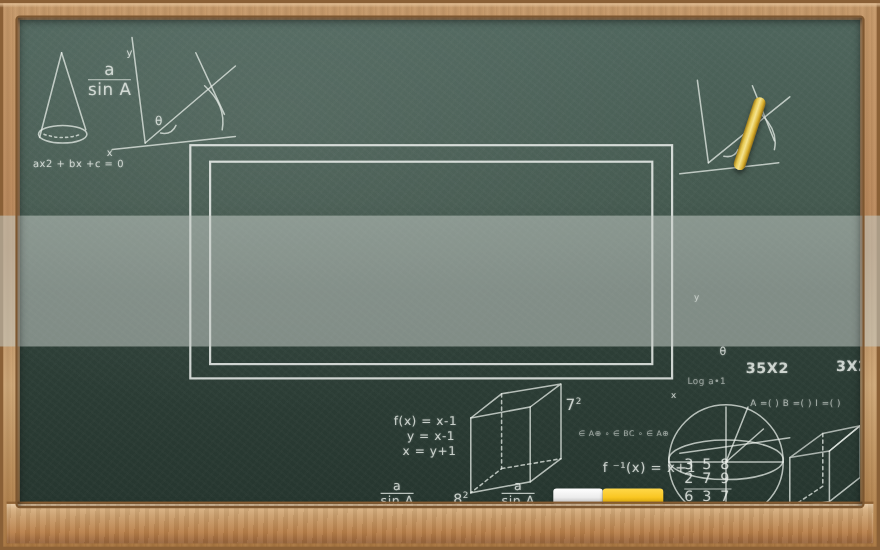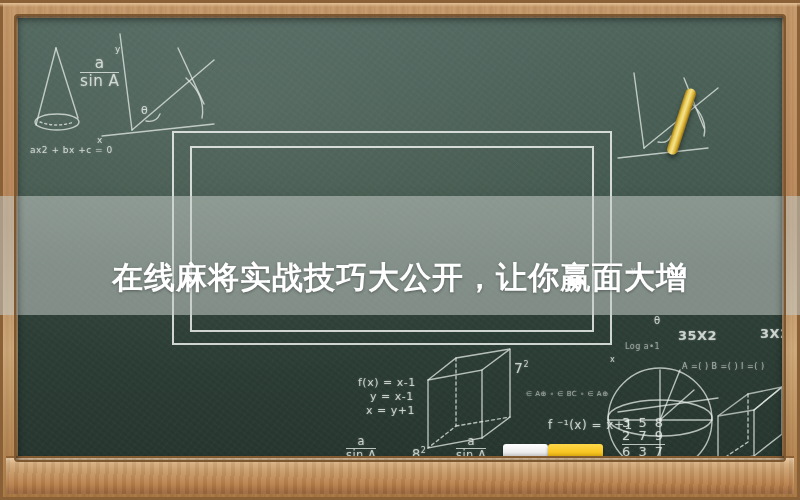--- a/index.html
+++ b/index.html
@@ -290,19 +290,18 @@
     <span class="chalk-text" style="left:592px; top:337px; font-size:8px;">x</span>
     <span class="chalk-text" style="left:636px; top:297px; font-size:10px;">θ</span>
 
     <div class="deco-rect outer" style="left:154px; top:113px; width:440px; height:214px;"></div>
     <div class="deco-rect inner" style="left:172px; top:128px; width:404px; height:186px;"></div>
 
     <div class="chalk-stick-float" style="left:658px; top:69px;"></div>
   </div>
 
   <div class="band"></div>
-  <div class="title">在线麻将实战技巧大公开，让你赢面大增</div>
 
   <div class="chalk-piece white"></div>
   <div class="chalk-piece yellow"></div>
   <div class="ledge"></div>
   <div class="frame-inner-shadow"></div>
 </div>
 
 </body></html>

